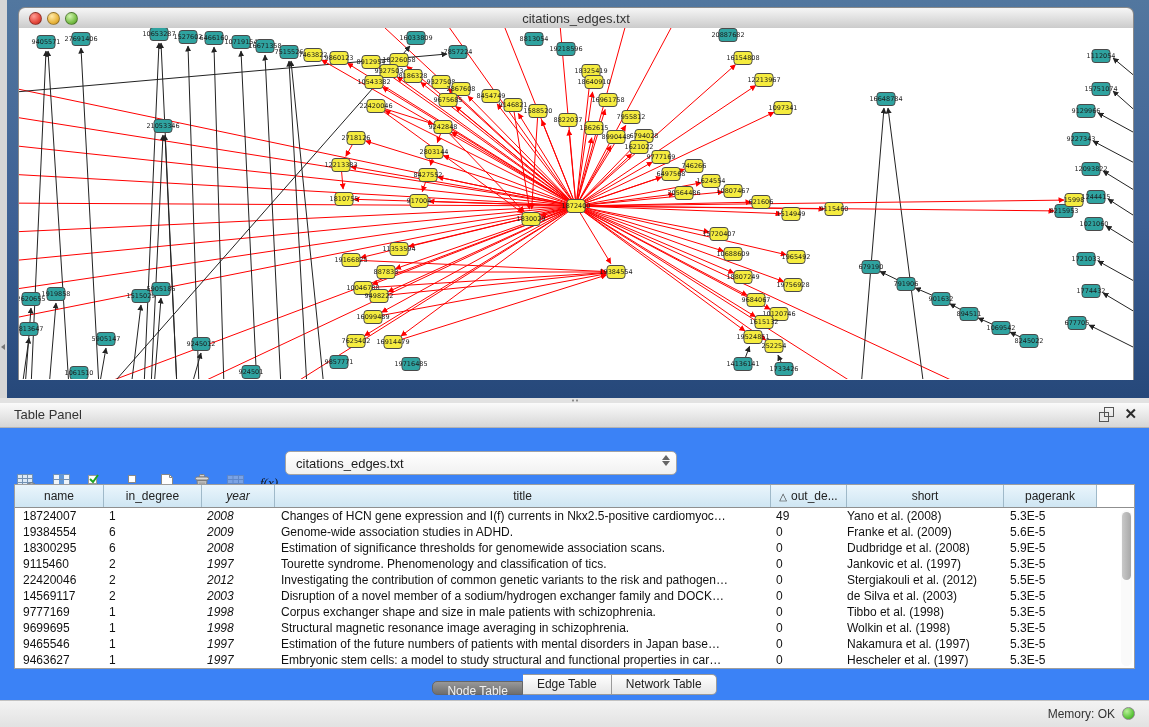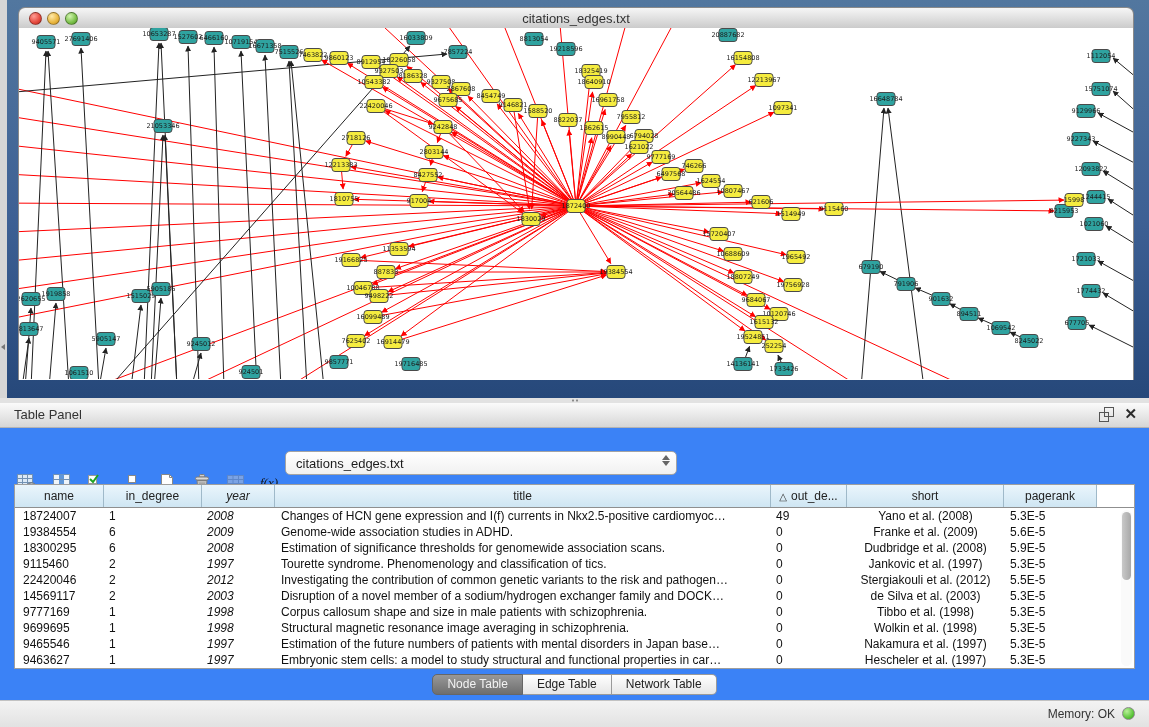--- a/index.html
+++ b/index.html
@@ -51,29 +51,29 @@
     border:1px solid #9e9e9e;box-sizing:border-box;overflow:hidden;}
   .thead{display:flex;height:22px;border-bottom:1px solid #8f8f8f;}
   .hcell{box-sizing:border-box;background:linear-gradient(#eaf5fc,#cfe6f3);border-right:1px solid #9fb9c9;
     font-size:12px;color:#222;display:flex;align-items:center;justify-content:center;gap:4px;white-space:nowrap;overflow:hidden;}
   .hfill{flex:1;background:#fff;}
   .sortglyph{font-size:10px;color:#333;}
   .trow{display:flex;height:16px;align-items:center;}
   .tcell{box-sizing:border-box;font-size:12px;color:#111;white-space:nowrap;overflow:hidden;flex:none;}
   .c0{width:89px;padding-left:8px;} .c1{width:98px;padding-left:5px;} .c2{width:73px;padding-left:5px;font-style:italic;}
   .c3{width:496px;padding-left:6px;} .c4{width:76px;padding-left:5px;}
-  .c5{width:157px;text-align:center;} .c6{width:93px;padding-left:6px;}
+  .c5{width:157px;text-align:left;} .c6{width:93px;padding-left:6px;}
   .hcell.c0,.hcell.c1,.hcell.c2,.hcell.c3,.hcell.c4,.hcell.c5,.hcell.c6{padding-left:0;text-align:center;justify-content:center;}
   .vscroll{position:absolute;right:2px;top:25px;width:11px;height:156px;background:#fafafa;border-radius:6px;}
   .vthumb{position:absolute;left:1px;top:2px;width:9px;height:68px;background:linear-gradient(90deg,#c9c9c9,#a8a8a8);border-radius:5px;}
   
   .tabs{position:absolute;left:0;top:271px;width:100%;height:21px;display:flex;justify-content:center;}
   .tab{font-size:12px;padding:3px 14px;border:1px solid #9a9a9a;border-left:none;
     background:linear-gradient(#ffffff,#e6e6e6);color:#222;line-height:13px;}
-  .tab:first-child{border-left:1px solid #9a9a9a;border-radius:5px 0 0 5px;}
+  .tab:first-child{border-left:1px solid #9a9a9a;border-radius:5px 0 0 5px;margin-top:7px;}
   .tab:last-child{border-radius:0 5px 5px 0;}
   .tab.active{background:linear-gradient(#989898,#6e6e6e);color:#f3f3f3;border-color:#666;}
   
   .statusbar{position:absolute;left:0;bottom:0;width:100%;height:26px;
     background:linear-gradient(#f3f3f3,#e2e2e2);border-top:1px solid #c2c2c2;}
   .mem{position:absolute;right:34px;top:6px;font-size:12px;color:#333;}
   .memdot{position:absolute;right:14px;top:6px;width:13px;height:13px;border-radius:50%;
     background:radial-gradient(circle at 35% 30%,#b9f09a,#58c337 65%,#3b9c1e);border:1px solid #8a8a8a;box-sizing:border-box;}
 </style>
 </head>
@@ -846,21 +846,21 @@
             <span class="tcell c2">2003</span>
             <span class="tcell c3">Disruption of a novel member of a sodium/hydrogen exchanger family and DOCK…</span>
             <span class="tcell c4">0</span>
             <span class="tcell c5">de Silva et al. (2003)</span>
             <span class="tcell c6">5.3E-5</span>
           </div>
           <div class="trow">
             <span class="tcell c0">9777169</span>
             <span class="tcell c1">1</span>
             <span class="tcell c2">1998</span>
-            <span class="tcell c3">Corpus callosum shape and size in male patients with schizophrenia.</span>
+            <span class="tcell c3">Corpus exchanger shape and size in male patients with schizophrenia.</span>
             <span class="tcell c4">0</span>
             <span class="tcell c5">Tibbo et al. (1998)</span>
             <span class="tcell c6">5.3E-5</span>
           </div>
           <div class="trow">
             <span class="tcell c0">9699695</span>
             <span class="tcell c1">1</span>
             <span class="tcell c2">1998</span>
             <span class="tcell c3">Structural magnetic resonance image averaging in schizophrenia.</span>
             <span class="tcell c4">0</span>

